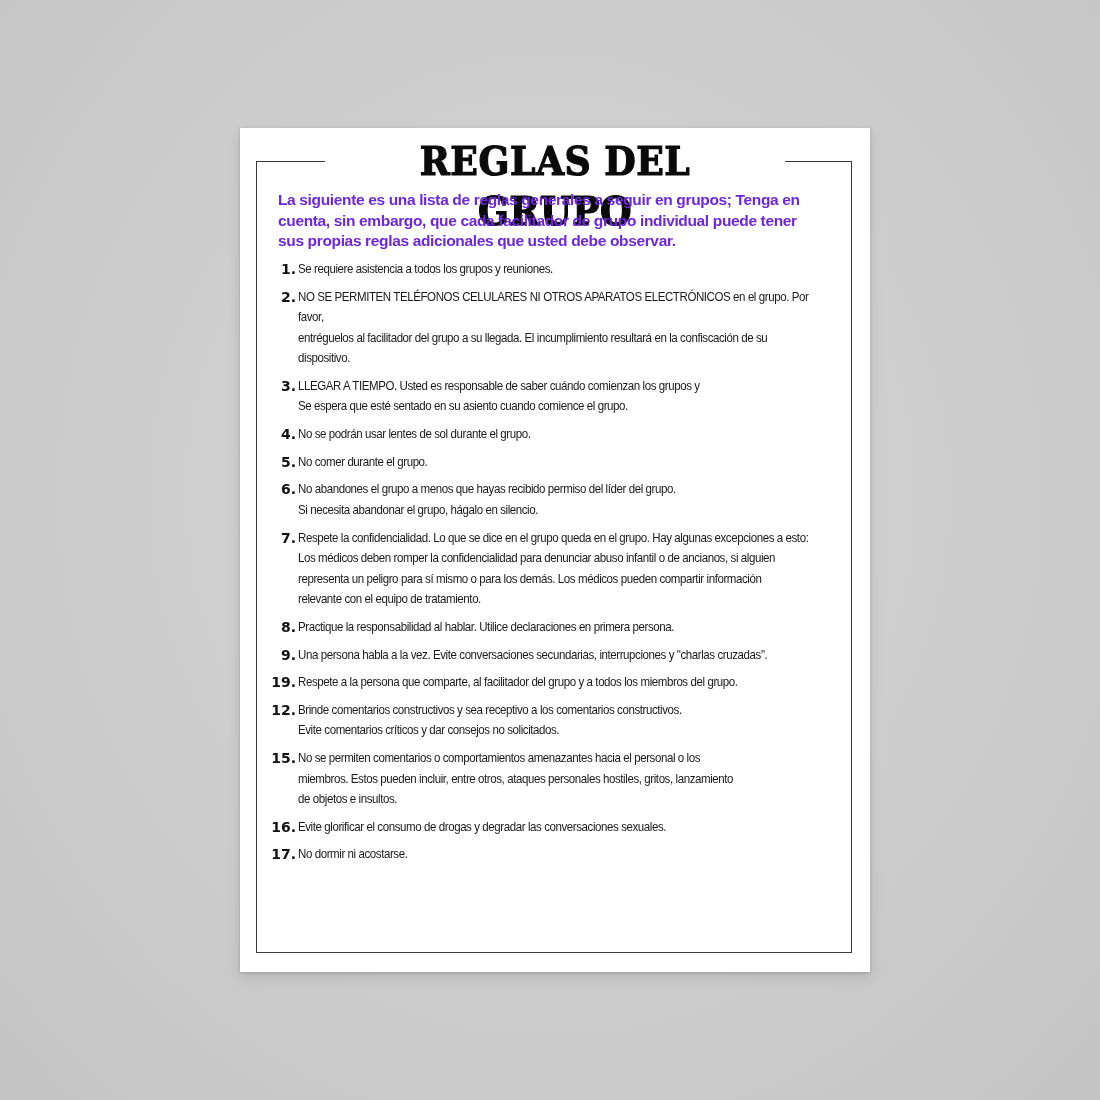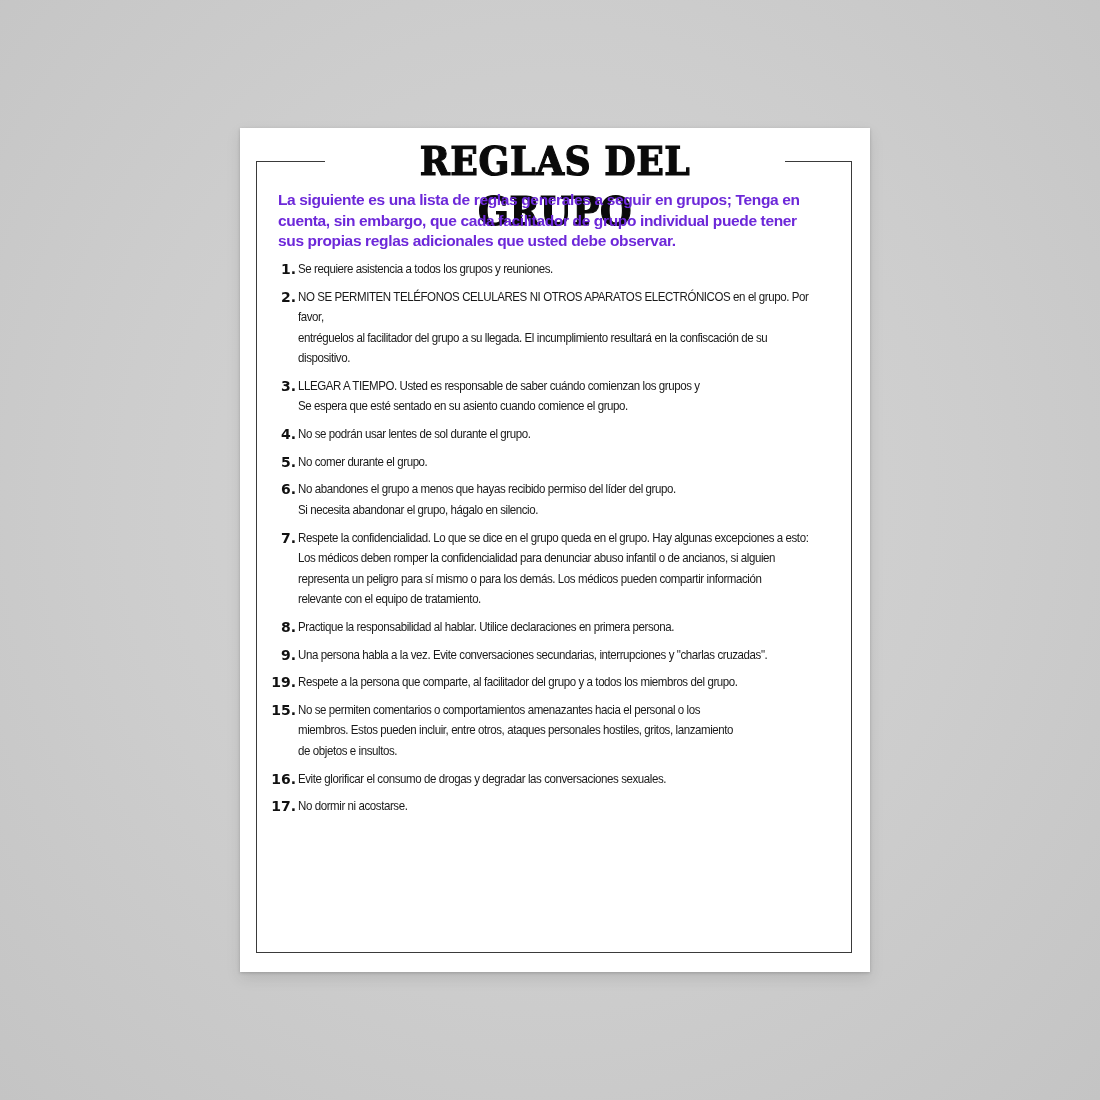--- a/index.html
+++ b/index.html
@@ -170,20 +170,25 @@
     </li>
     <li class="rule">
       <span class="rule-num">9.</span>
       <span class="rule-text">Una persona habla a la vez. Evite conversaciones secundarias, interrupciones y "charlas cruzadas".</span>
     </li>
     <li class="rule">
       <span class="rule-num">19.</span>
       <span class="rule-text">Respete a la persona que comparte, al facilitador del grupo y a todos los miembros del grupo.</span>
     </li>
     <li class="rule">
+      <span class="rule-num">12.</span>
+      <span class="rule-text">Brinde comentarios constructivos y sea receptivo a los comentarios constructivos.
+Evite comentarios críticos y dar consejos no solicitados.</span>
+    </li>
+    <li class="rule">
       <span class="rule-num">15.</span>
       <span class="rule-text">No se permiten comentarios o comportamientos amenazantes hacia el personal o los
 miembros. Estos pueden incluir, entre otros, ataques personales hostiles, gritos, lanzamiento
 de objetos e insultos.</span>
     </li>
     <li class="rule">
       <span class="rule-num">16.</span>
       <span class="rule-text">Evite glorificar el consumo de drogas y degradar las conversaciones sexuales.</span>
     </li>
     <li class="rule">

